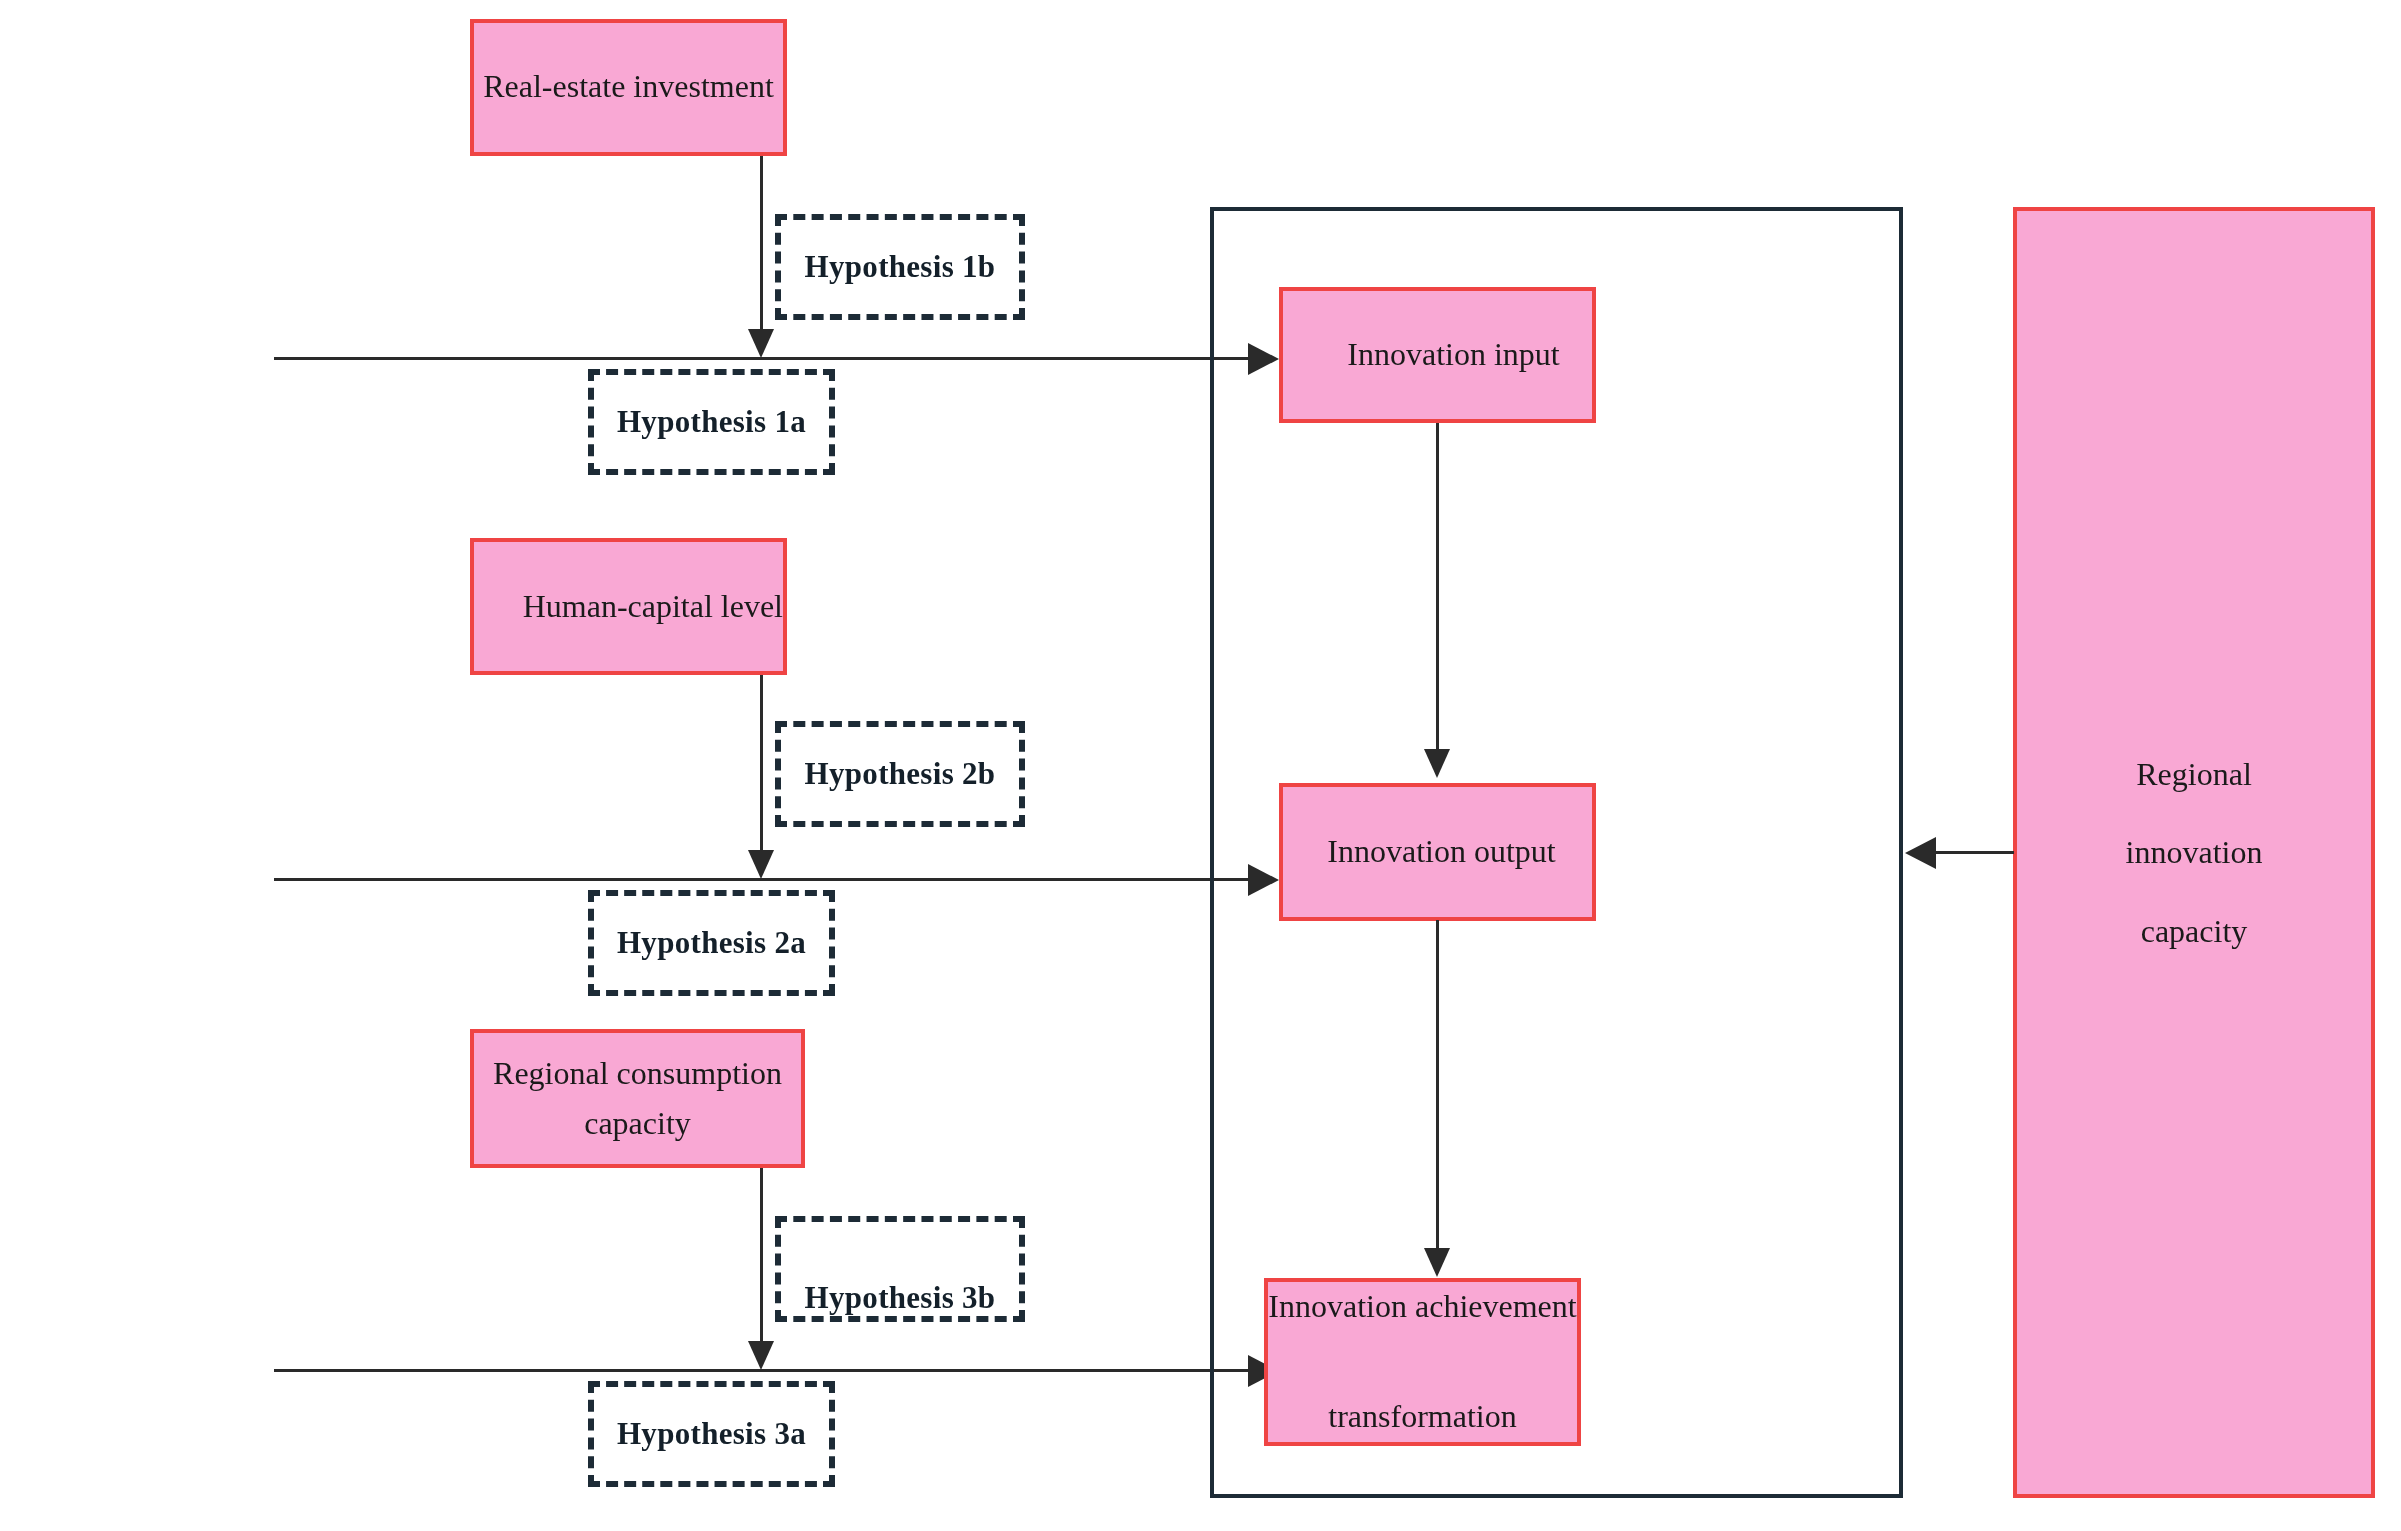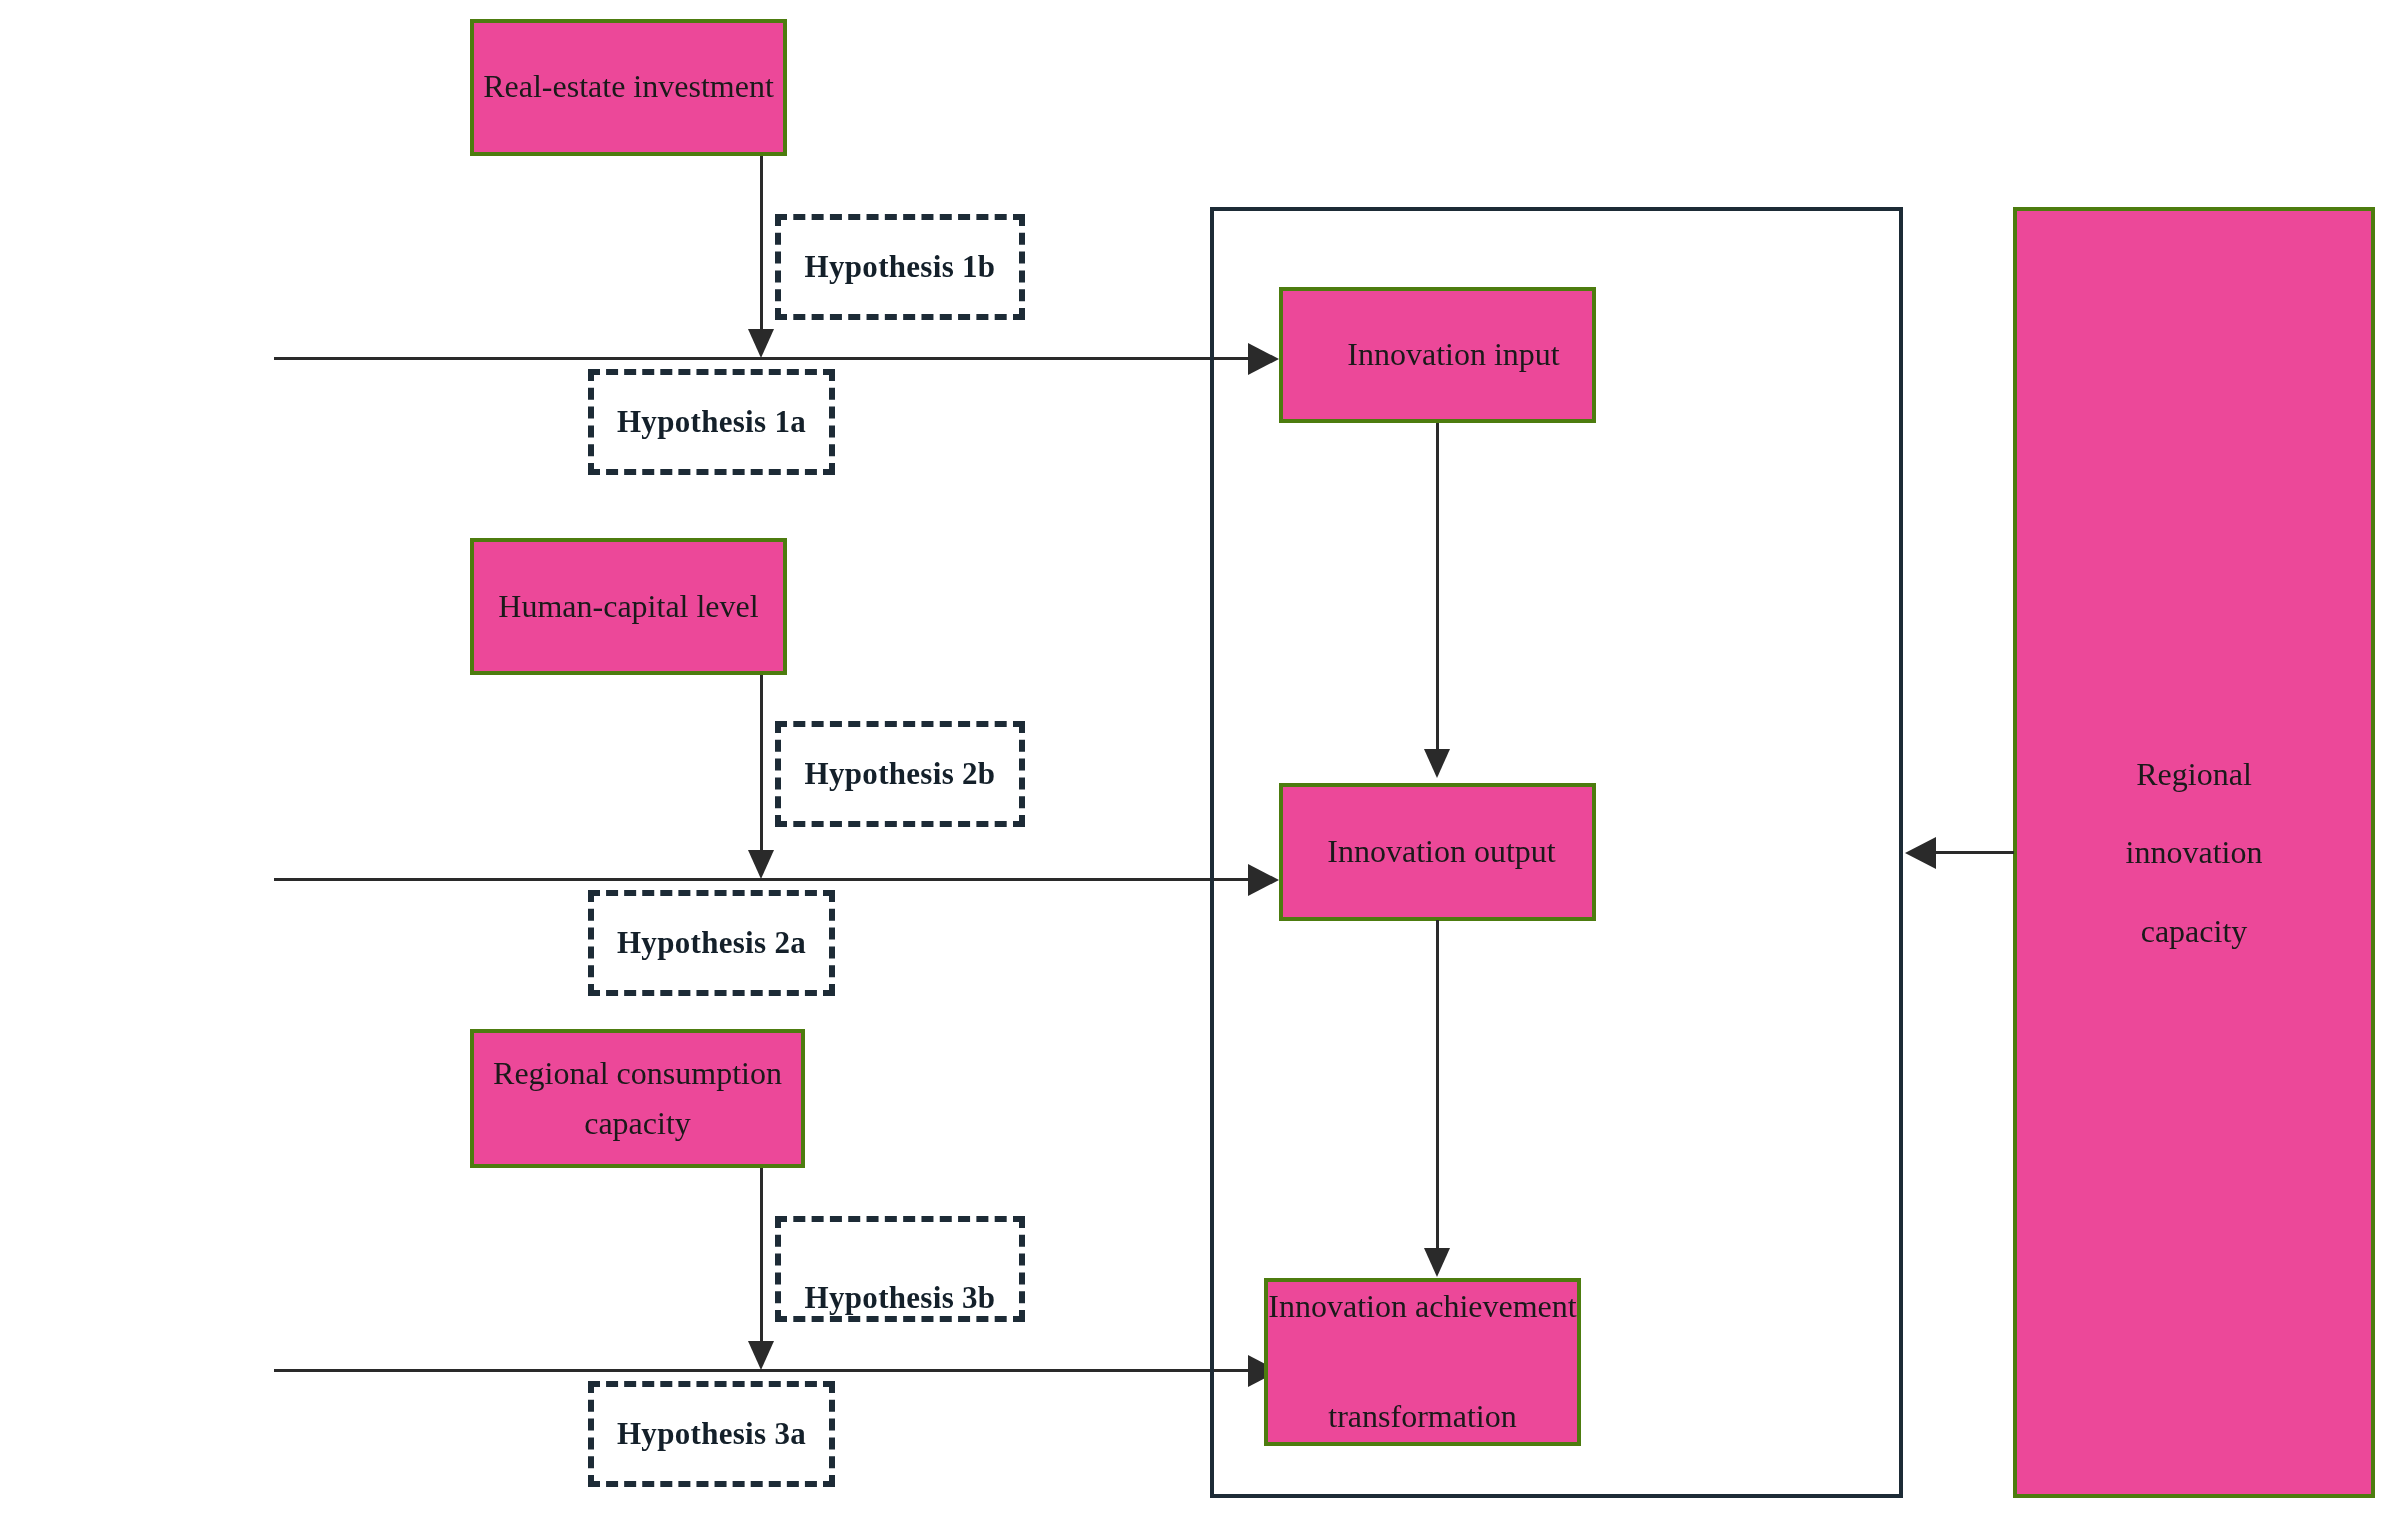--- a/index.html
+++ b/index.html
@@ -7,22 +7,22 @@
   #canvas{
     position:relative;
     width:2401px;
     height:1531px;
     background:#ffffff;
     overflow:hidden;
   }
   .box{
     position:absolute;
     box-sizing:border-box;
-    border:4px solid #4d7c0f;
-    background:#ec4899;
+    border:4px solid #ef4444;
+    background:#f9a8d4;
     display:flex;
     align-items:center;
     justify-content:center;
     text-align:center;
     color:#1a1a1a;
     line-height:1.55;
     font-weight:400;
   }
   .dashed{
     position:absolute;
@@ -97,21 +97,21 @@
     <span>Hypothesis 1b</span>
   </div>
 
   <div class="hline" style="left:274px; top:357px; width:977px;"></div>
   <div class="arrow-right" style="left:1248px; top:343px;"></div>
 
   <div class="dashed f46" style="left:588px; top:369px; width:247px; height:106px;">
     <span>Hypothesis 1a</span>
   </div>
 
-  <div class="box f48" style="left:470px; top:538px; width:317px; height:137px;">
+  <div class="box f48" style="left:470px; top:538px; width:317px; height:137px;justify-content:flex-end;">
     <span>Human-capital level</span>
   </div>
 
   <div class="vline" style="left:760px; top:675px; height:184px;"></div>
   <div class="arrow-down" style="left:748px; top:850px;"></div>
 
   <div class="dashed f46" style="left:775px; top:721px; width:250px; height:106px;">
     <span>Hypothesis 2b</span>
   </div>
 

